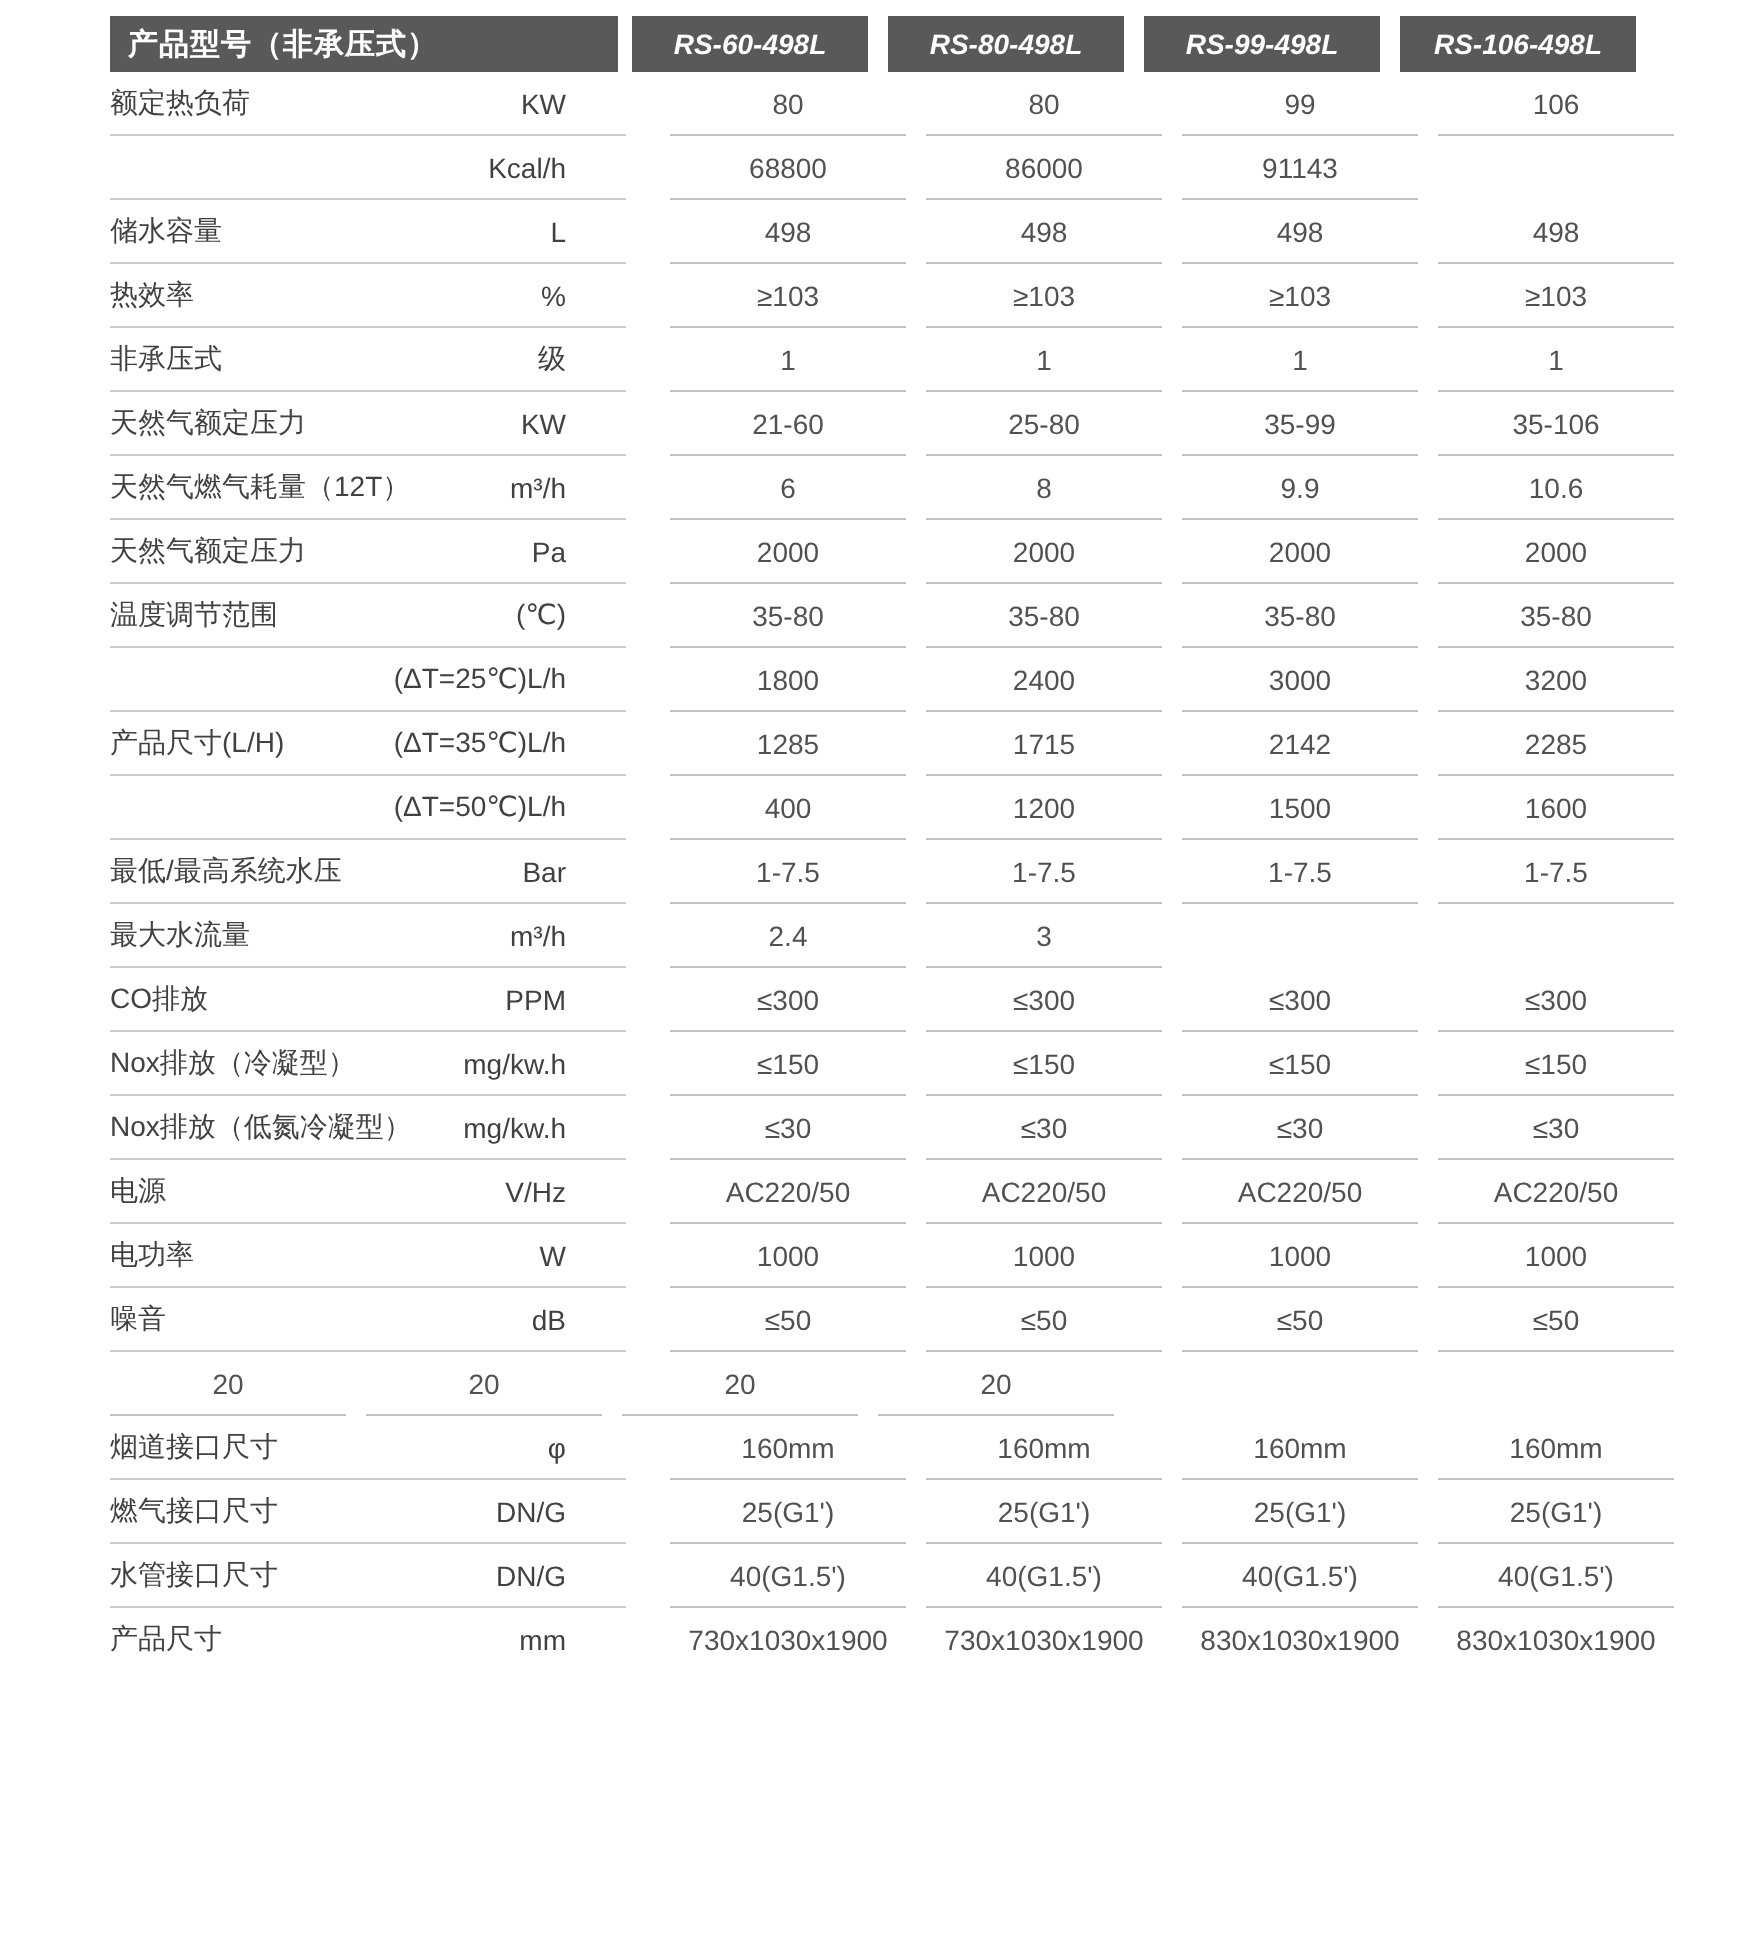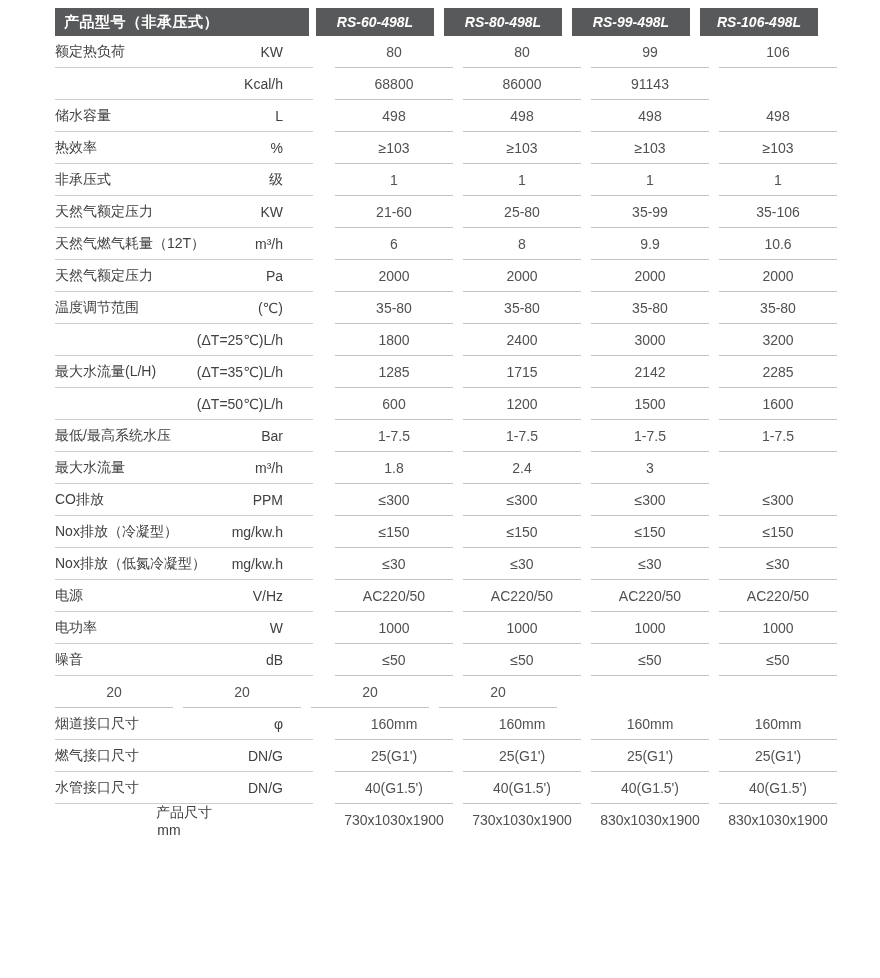--- a/index.html
+++ b/index.html
@@ -38,21 +38,21 @@
     justify-content:space-between;border-bottom:1px solid var(--label-line);
   }
   .lcell .label{font-size:14px;color:var(--label-fg);white-space:nowrap;}
   .lcell .unit{font-size:14px;color:var(--label-fg);padding-right:30px;white-space:nowrap;text-align:right;}
   .vcell{
     width:118px;margin-right:10px;display:flex;align-items:center;justify-content:center;
     font-size:14px;color:var(--value-fg);border-bottom:1px solid var(--value-line);
     white-space:nowrap;
   }
   .vcell:last-child{margin-right:0;}
-  .row:last-child .lcell,.row:last-child .vcell{border-bottom:none;flex-direction:column;}
+  .row:last-child .lcell,.row:last-child .vcell{border-bottom:none;}
 </style>
 </head>
 <body>
 
 <div class="spec-table">
 
   <div class="header-row">
     <div class="header-title">产品型号（非承压式）</div>
     <div class="header-model">RS-60-498L</div>
     <div class="header-model">RS-80-498L</div>
@@ -165,35 +165,35 @@
       <span class="unit">(ΔT=25℃)L/h</span>
     </div>
     <div class="vcell">1800</div>
     <div class="vcell">2400</div>
     <div class="vcell">3000</div>
     <div class="vcell">3200</div>
   </div>
 
   <div class="row">
     <div class="lcell">
-      <span class="label">最大水流量(L/H)</span>
+      <span class="label">产品尺寸(L/H)</span>
       <span class="unit">(ΔT=35℃)L/h</span>
     </div>
     <div class="vcell">1285</div>
     <div class="vcell">1715</div>
     <div class="vcell">2142</div>
     <div class="vcell">2285</div>
   </div>
 
   <div class="row">
     <div class="lcell">
       <span class="label"></span>
       <span class="unit">(ΔT=50℃)L/h</span>
     </div>
-    <div class="vcell">600</div>
+    <div class="vcell">400</div>
     <div class="vcell">1200</div>
     <div class="vcell">1500</div>
     <div class="vcell">1600</div>
   </div>
 
   <div class="row">
     <div class="lcell">
       <span class="label">最低/最高系统水压</span>
       <span class="unit">Bar</span>
     </div>
@@ -201,21 +201,20 @@
     <div class="vcell">1-7.5</div>
     <div class="vcell">1-7.5</div>
     <div class="vcell">1-7.5</div>
   </div>
 
   <div class="row">
     <div class="lcell">
       <span class="label">最大水流量</span>
       <span class="unit">m³/h</span>
     </div>
-    <div class="vcell">1.8</div>
     <div class="vcell">2.4</div>
     <div class="vcell">3</div>
   </div>
 
   <div class="row">
     <div class="lcell">
       <span class="label">CO排放</span>
       <span class="unit">PPM</span>
     </div>
     <div class="vcell">≤300</div>

